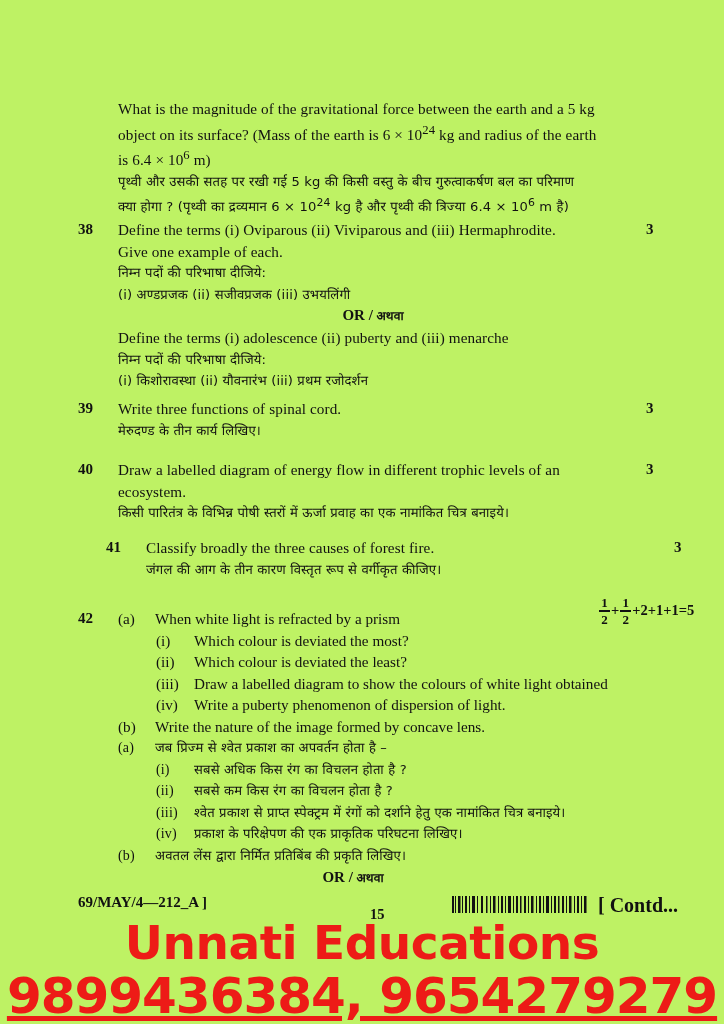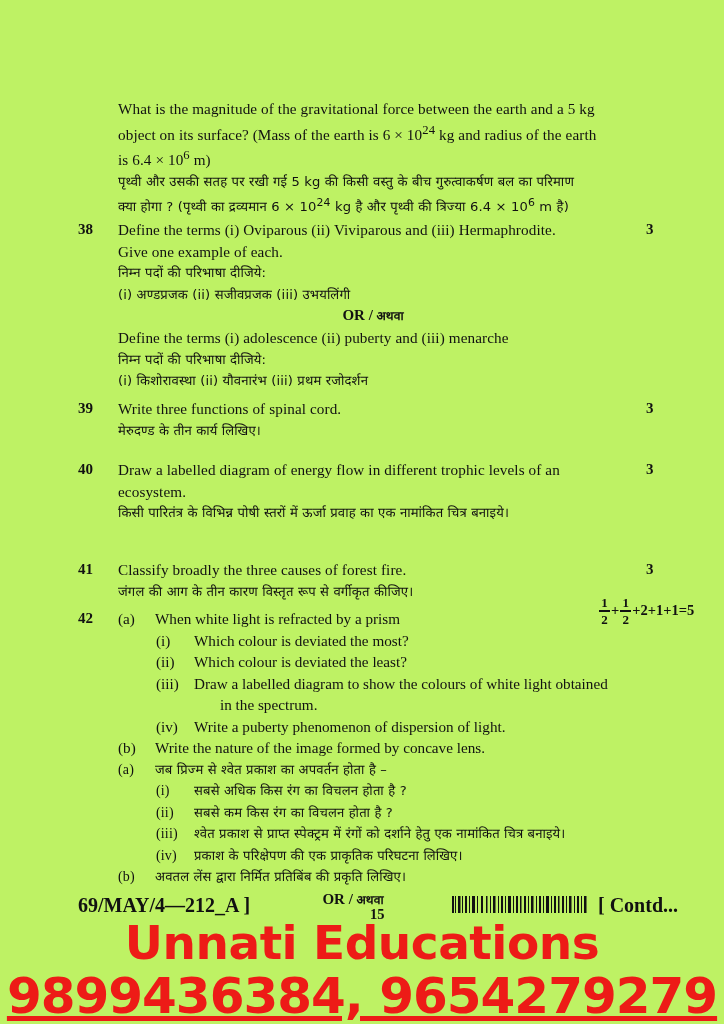--- a/index.html
+++ b/index.html
@@ -170,21 +170,21 @@
     position: absolute;
     left: 78px;
     top: 894px;
     width: 600px;
     height: 22px;
   }
   .footer-code {
     position: absolute;
     left: 0; top: 0;
     font-weight: bold;
-    font-size: 20px;
+    font-size: 15px;
     font-family: "Liberation Serif", "DejaVu Serif", serif;
   }
   .footer-page {
     position: absolute;
     left: 292px;
     top: 12px;
     font-weight: bold;
     font-size: 14.5px;
   }
   .barcode {
@@ -273,21 +273,21 @@
   <div class="qblock" style="top:459px;">
     <div class="qnum">40</div>
     <div class="marks">3</div>
     <div class="qbody" style="width:520px;">
       <div class="en justify" style="width:505px;">Draw a labelled diagram of energy flow in different trophic levels of an</div>
       <div class="en">ecosystem.</div>
       <div class="hi">किसी पारितंत्र के विभिन्न पोषी स्तरों में ऊर्जा प्रवाह का एक नामांकित चित्र बनाइये।</div>
     </div>
   </div>
 
-  <div class="qblock" style="top:559px;">
+  <div class="qblock" style="top:537px;margin-left:28px;">
     <div class="qnum">41</div>
     <div class="marks">3</div>
     <div class="qbody">
       <div class="en">Classify broadly the three causes of forest fire.</div>
       <div class="hi">जंगल की आग के तीन कारण विस्तृत रूप से वर्गीकृत कीजिए।</div>
     </div>
   </div>
 
   <div class="qblock" style="top:608px;">
     <div class="qnum">42</div>
@@ -319,21 +319,20 @@
           <span class="rom">(i)</span>
           <span>Which colour is deviated the most?</span>
         </div>
         <div class="subitem">
           <span class="rom">(ii)</span>
           <span>Which colour is deviated the least?</span>
         </div>
         <div class="subitem">
           <span class="rom">(iii)</span>
           <span>Draw a labelled diagram to show the colours of white light obtained</span>
-          <div style="padding-left:26px;">in the spectrum.</div>
         </div>
         <div class="subitem">
           <span class="rom">(iv)</span>
           <span>Write a puberty phenomenon of dispersion of light.</span>
         </div>
       </div>
 
       <div class="ab-row">
         <span class="lab">(b)</span>
         <span>Write the nature of the image formed by concave lens.</span>

